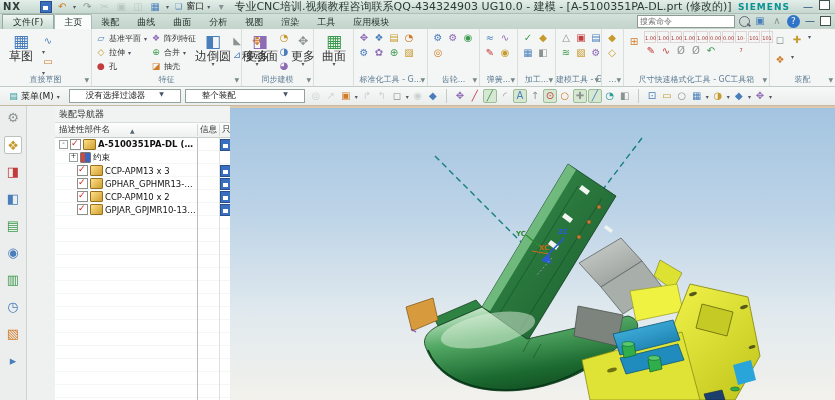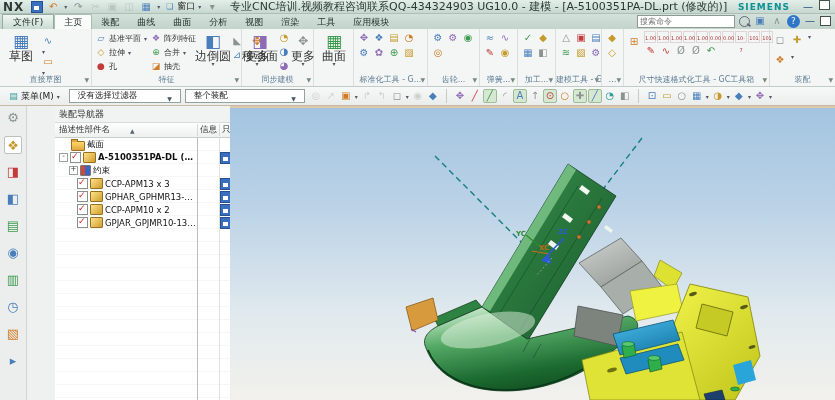--- a/index.html
+++ b/index.html
@@ -1,21 +1,21 @@
 <!DOCTYPE html>
 <html><head>
 <meta charset="utf-8">
 <style>
   html,body{margin:0;padding:0;}
   body{width:835px;height:400px;overflow:hidden;font-family:"DejaVu Sans","Liberation Sans",sans-serif;font-size:9px;color:#222;-webkit-font-smoothing:antialiased;}
   .app{position:relative;width:835px;height:400px;background:#eef1ef;}
 
   
   .titlebar{position:absolute;left:0;top:0;width:835px;height:14px;background:linear-gradient(#e3eee9,#c6d8d1);border-bottom:1px solid #aebfb7;display:flex;align-items:center;padding:0 3px;box-sizing:border-box;gap:3px;}
-  .nx-logo{font-weight:bold;font-size:12px;color:#2e3a36;letter-spacing:1px;margin-right:4px;}
+  .nx-logo{font-weight:bold;font-size:10px;color:#2e3a36;letter-spacing:1px;margin-right:16px;}
   .qat{display:flex;align-items:center;gap:3px;}
   .winmenu{display:flex;align-items:center;gap:2px;cursor:default;}
   .tbtitle{flex:1;text-align:center;font-size:11px;color:#2c3a34;white-space:nowrap;overflow:hidden;}
   .brand{font-weight:bold;color:#0b9393;font-size:9px;letter-spacing:1px;margin-right:8px;}
   .winbtns{display:flex;gap:4px;margin-right:2px;}
 
   
   .ri{display:inline-block;width:14px;height:14px;line-height:14px;text-align:center;font-size:10px;color:#555;flex:none;}
   .caret{font-size:6px;color:#556;margin:0 1px;flex:none;}
   .ghost{opacity:.35;}
@@ -54,21 +54,21 @@
   .igrid{display:grid;grid-template-columns:repeat(4,15px);grid-auto-rows:15px;align-content:start;}
   .igrid2{display:grid;grid-template-columns:repeat(2,15px);grid-auto-rows:15px;align-content:start;}
   .igrid3{display:grid;grid-template-columns:repeat(3,15px);grid-auto-rows:15px;align-content:start;}
   .dimrows{display:flex;flex-direction:column;gap:1px;}
   .dimrow{display:flex;align-items:center;gap:1px;}
   .dim{width:12px !important;height:12px !important;line-height:12px !important;font-size:5px !important;color:#a33 !important;border:1px solid #e0d5d5;box-sizing:border-box;}
 
   
   .selbar{position:absolute;left:0;top:87px;width:835px;height:19px;background:linear-gradient(#f7f9f8,#e9edeb);border-bottom:1px solid #c9b9a2;display:flex;align-items:center;padding:0 4px;box-sizing:border-box;gap:4px;}
   .menubtn{display:flex;align-items:center;gap:2px;padding:1px 3px;border:1px solid transparent;}
-  .dd{display:flex;align-items:flex-end;background:#fff;border:1px solid #93a39b;height:14px;padding:0 8px;box-sizing:border-box;font-size:8.5px;color:#222;}
+  .dd{display:flex;align-items:flex-start;background:#fff;border:1px solid #93a39b;height:14px;padding:0 16px;box-sizing:border-box;font-size:8.5px;color:#222;}
   .dd .ddtext{flex:1;white-space:nowrap;overflow:hidden;}
   .dd .ddarrow{font-size:6px;color:#456;margin-left:3px;}
   .sep{width:1px;height:14px;background:#c3ccc7;margin:0 2px;flex:none;}
   .selicons{display:flex;align-items:center;gap:1px;}
 
   
   .mainarea{position:absolute;left:0;top:106px;width:835px;height:294px;}
   .resbar{position:absolute;left:0;top:0;width:27px;height:294px;background:#eceeed;border-right:1px solid #cfd5d1;display:flex;flex-direction:column;align-items:center;padding-top:3px;box-sizing:border-box;gap:9px;}
   .resbar .ri{width:18px;height:18px;line-height:18px;font-size:13px;}
   .resbar .act{background:#fff;border:1px solid #b9c2bd;}
@@ -476,30 +476,20 @@
         <span class="ch ch-info">信息</span>
         <span class="ch ch-ro">只</span>
         <span class="ch ch-mod">已</span>
       </div>
       <div class="tree">
         <div class="vline strong" style="left:142px;"></div>
         <div class="vline" style="left:164px;"></div>
         <div class="vline" style="left:177px;"></div>
         <div class="vline" style="left:191px;"></div>
 
-        <div class="trow">
-          <span class="tname">
-              <span class="ind" style="width:14px;"></span>
-              <span class="fold"></span>
-              <span class="tlabel">截面</span>
-            </span>
-          <span class="tc tc-info"></span>
-            <span class="tc tc-ro"></span>
-            <span class="tc tc-mod"></span>
-        </div>
 
         <div class="trow bold">
           <span class="tname">
               <span class="ind" style="width:2px;"></span>
               <span class="exp">-</span>
               <span class="cbx"></span>
               <span class="pic"></span>
               <span class="tlabel">A-5100351PA-DL (顺序: 时...</span>
             </span>
           <span class="tc tc-info"></span>

